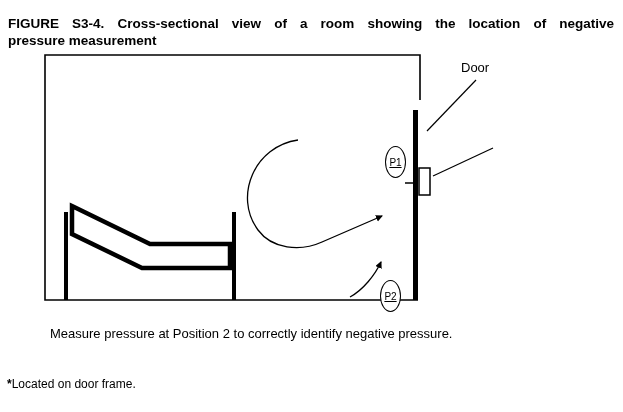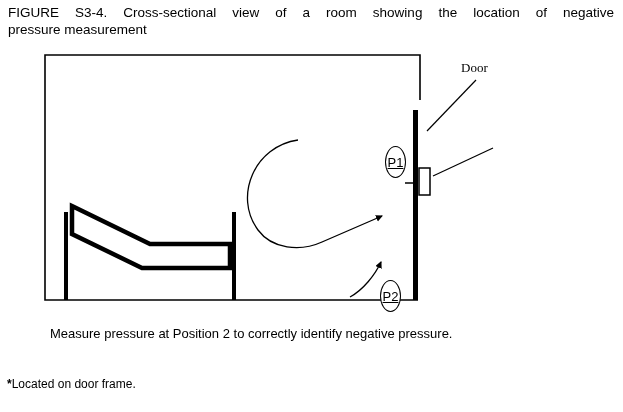--- a/index.html
+++ b/index.html
@@ -5,36 +5,36 @@
   * { margin:0; padding:0; box-sizing:border-box; }
   html, body { width:623px; height:412px; }
   body {
     font-family:"Liberation Sans", sans-serif;
     color:#000;
     background:#fff;
   }
   .page { position:relative; width:623px; height:412px; background:#fff; overflow:hidden; }
 
   .figure-title {
-    position:absolute; left:8px; top:5px; width:606px;
-    font-weight:normal; font-size:13.5px; line-height:16.5px;
+    position:absolute; left:8px; top:16px; width:606px;
+    font-weight:bold; font-size:13.5px; line-height:16.5px;
   }
   .figure-title .l1 { text-align:justify; text-align-last:justify; }
 
   svg.diagram { position:absolute; left:0; top:0; }
 
-  .label { position:absolute; font-size:13px; line-height:16px;font-family:Liberation Serif, serif; }
+  .label { position:absolute; font-size:13px; line-height:16px; }
   .label-door { left:461px; top:60px; }
   .label-pressure { left:496px; top:121px; white-space:pre-line; }
 
   .pos-circle {
     position:absolute; width:21px; height:32px;
     border:1.4px solid #000; border-radius:50%; background:#fff;
     display:flex; align-items:center; justify-content:center;
-    font-size:13px;
+    font-size:10px;
     text-decoration:underline;
   }
   .p1 { left:385px; top:146px; }
   .p2 { left:380px; top:280px; }
 
   .caption { position:absolute; left:50px; font-size:13px; }
   .caption-1 { top:313px; }
   .caption-2 { top:326px; }
 
   .footnote { position:absolute; left:7px; top:377px; font-size:12px; }

